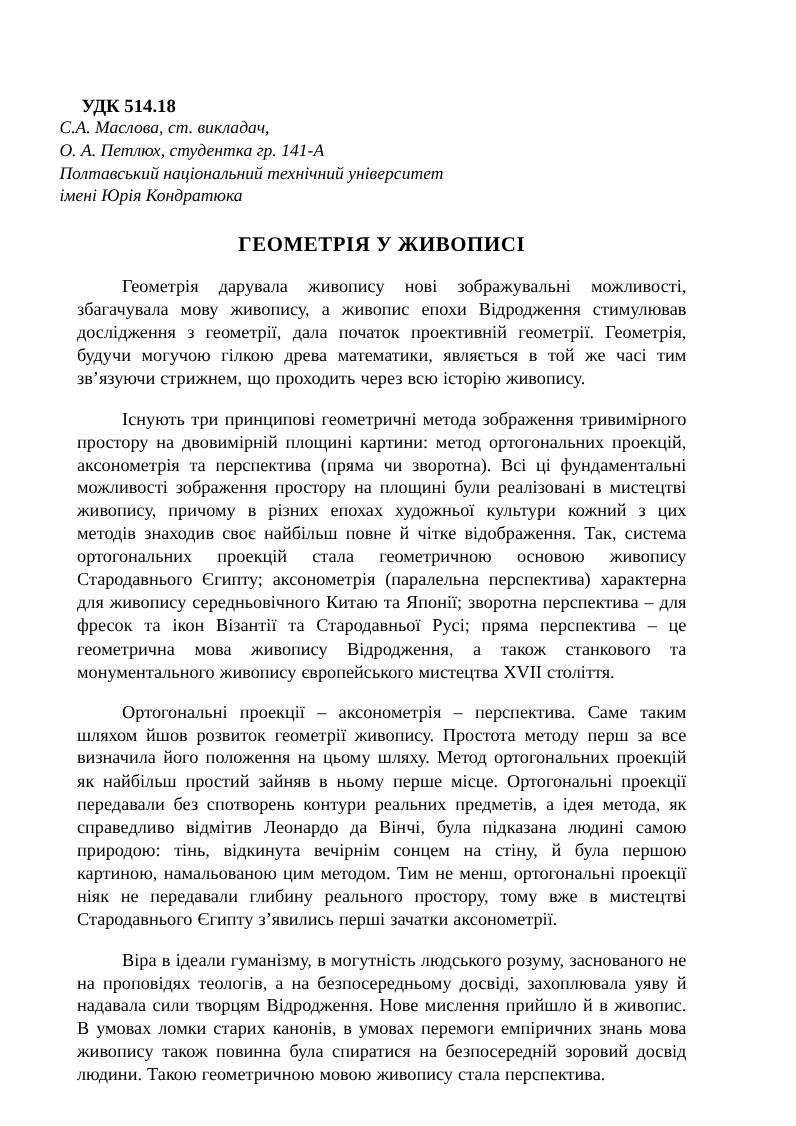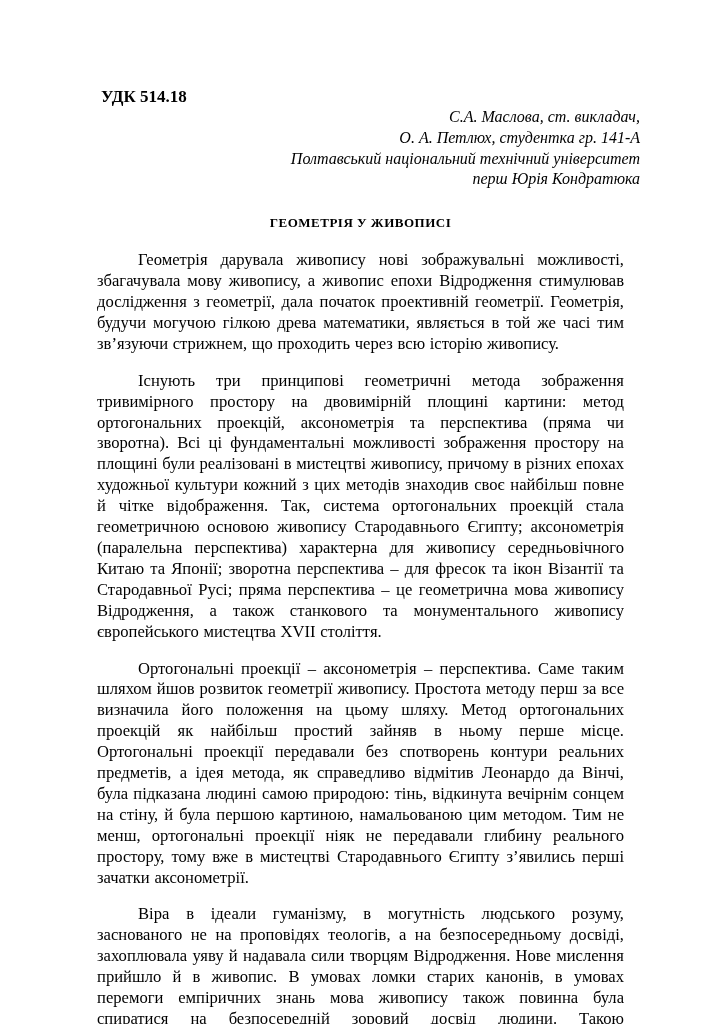--- a/index.html
+++ b/index.html
@@ -6,43 +6,42 @@
     margin: 0;
     padding: 0;
     background: #ffffff;
   }
   .page {
     position: relative;
     width: 724px;
     height: 1024px;
     background: #ffffff;
     box-sizing: border-box;
-    padding: 86px 84px 0 81px;
+    padding: 86px 84px 0 54px;
     font-family: "Liberation Serif", "DejaVu Serif", serif;
     color: #000000;
     overflow: hidden;
   }
   .udc {
     font-weight: bold;
     font-size: 17px;
     line-height: 21px;
     text-indent: 20px;
     margin: 0;
   }
   .authors {
-    text-align: right;
     font-style: italic;
     font-size: 16px;
     line-height: 20.8px;
     margin: 0;
   }
   .title {
     text-align: center;
     font-weight: bold;
-    font-size: 13px;
+    font-size: 19px;
     line-height: 22px;
     margin: 22px 0 13px 0;
     letter-spacing: 0.5px;
   }
   .body-text p {
     margin: 16px;
     font-size: 16.6px;
     line-height: 20.9px;
     text-align: justify;
     text-indent: 41px;
@@ -53,21 +52,21 @@
 <body>
 
 <div class="page">
 
   <p class="udc">УДК 514.18</p>
 
   <div class="authors">
     <div>С.А. Маслова, ст. викладач,</div>
     <div>О. А. Петлюх, студентка гр. 141-А</div>
     <div>Полтавський національний технічний університет</div>
-    <div>перш Юрія Кондратюка</div>
+    <div>імені Юрія Кондратюка</div>
   </div>
 
   <h1 class="title">ГЕОМЕТРІЯ У ЖИВОПИСІ</h1>
 
   <div class="body-text">
     <p>Геометрія дарувала живопису нові зображувальні можливості, збагачувала мову живопису, а живопис епохи Відродження стимулював дослідження з геометрії, дала початок проективній геометрії. Геометрія, будучи могучою гілкою древа математики, являється в той же часі тим зв’язуючи стрижнем, що проходить через всю історію живопису.</p>
     <p>Існують три принципові геометричні метода зображення тривимірного простору на двовимірній площині картини: метод ортогональних проекцій, аксонометрія та перспектива (пряма чи зворотна). Всі ці фундаментальні можливості зображення простору на площині були реалізовані в мистецтві живопису, причому в різних епохах художньої культури кожний з цих методів знаходив своє найбільш повне й чітке відображення. Так, система ортогональних проекцій стала геометричною основою живопису Стародавнього Єгипту; аксонометрія (паралельна перспектива) характерна для живопису середньовічного Китаю та Японії; зворотна перспектива – для фресок та ікон Візантії та Стародавньої Русі; пряма перспектива – це геометрична мова живопису Відродження, а також станкового та монументального живопису європейського мистецтва XVII століття.</p>
     <p>Ортогональні проекції – аксонометрія – перспектива. Саме таким шляхом йшов розвиток геометрії живопису. Простота методу перш за все визначила його положення на цьому шляху. Метод ортогональних проекцій як найбільш простий зайняв в ньому перше місце. Ортогональні проекції передавали без спотворень контури реальних предметів, а ідея метода, як справедливо відмітив Леонардо да Вінчі, була підказана людині самою природою: тінь, відкинута вечірнім сонцем на стіну, й була першою картиною, намальованою цим методом. Тим не менш, ортогональні проекції ніяк не передавали глибину реального простору, тому вже в мистецтві Стародавнього Єгипту з’явились перші зачатки аксонометрії.</p>
     <p>Віра в ідеали гуманізму, в могутність людського розуму, заснованого не на проповідях теологів, а на безпосередньому досвіді, захоплювала уяву й надавала сили творцям Відродження. Нове мислення прийшло й в живопис. В умовах ломки старих канонів, в умовах перемоги емпіричних знань мова живопису також повинна була спиратися на безпосередній зоровий досвід людини. Такою геометричною мовою живопису стала перспектива.</p>
   </div>

